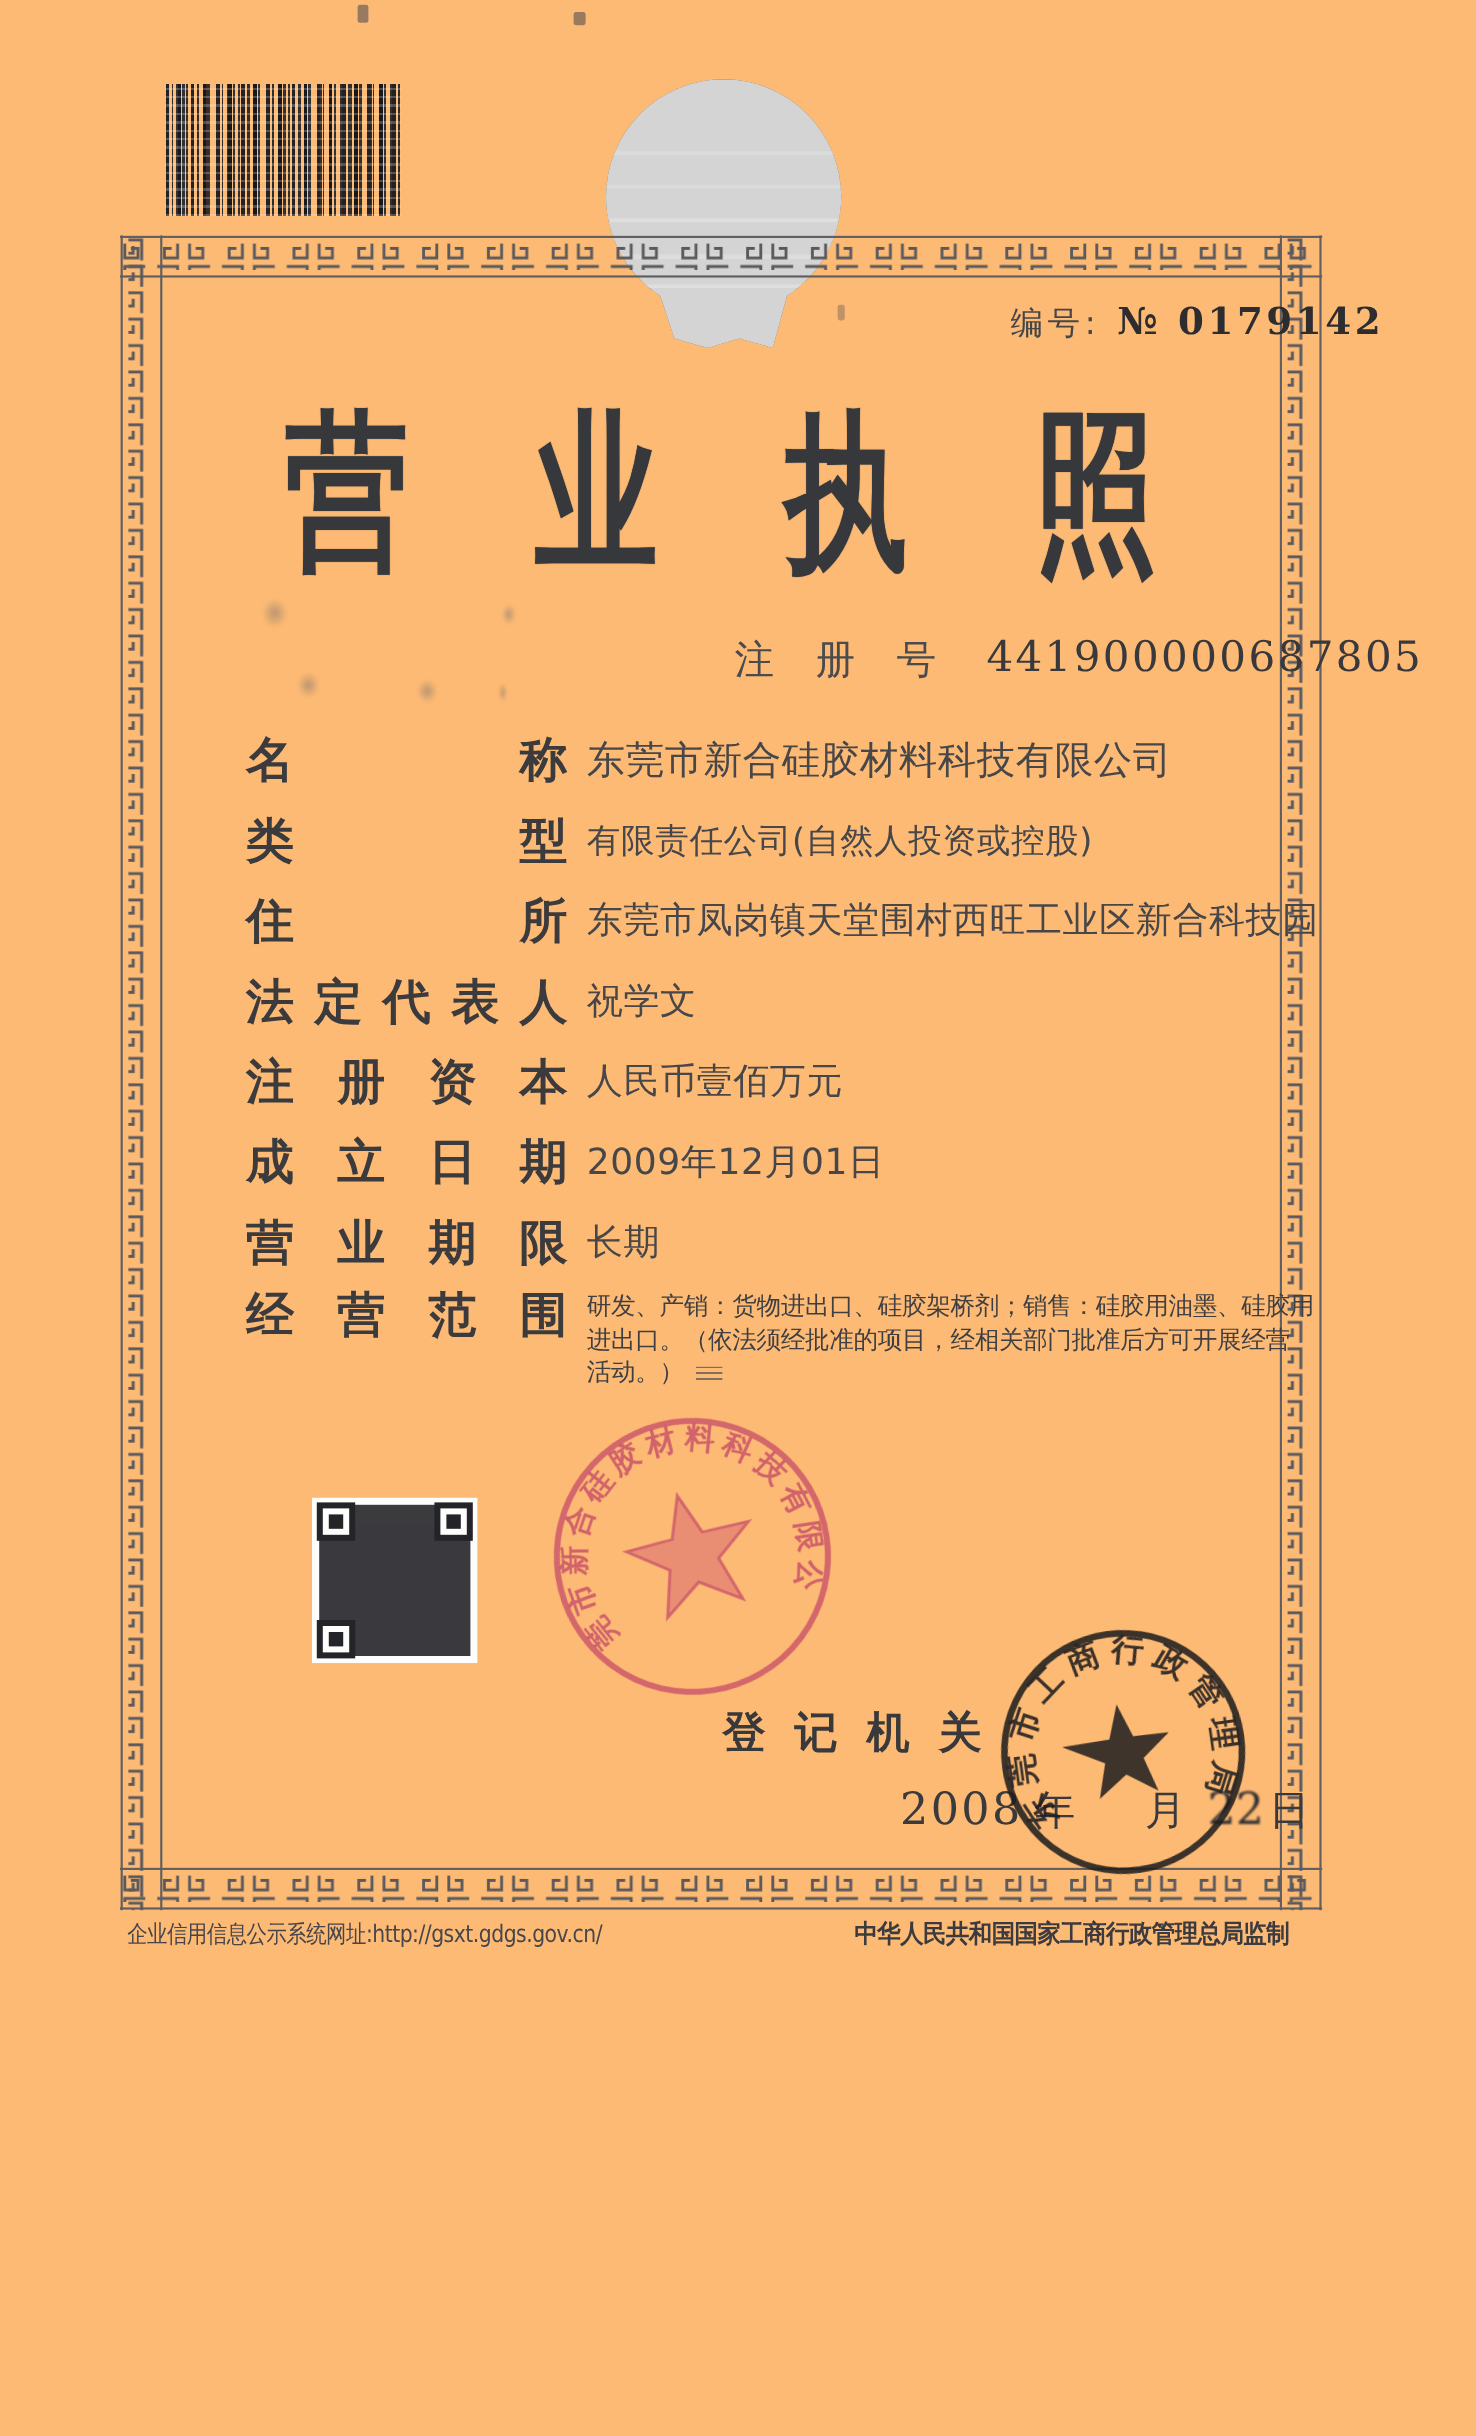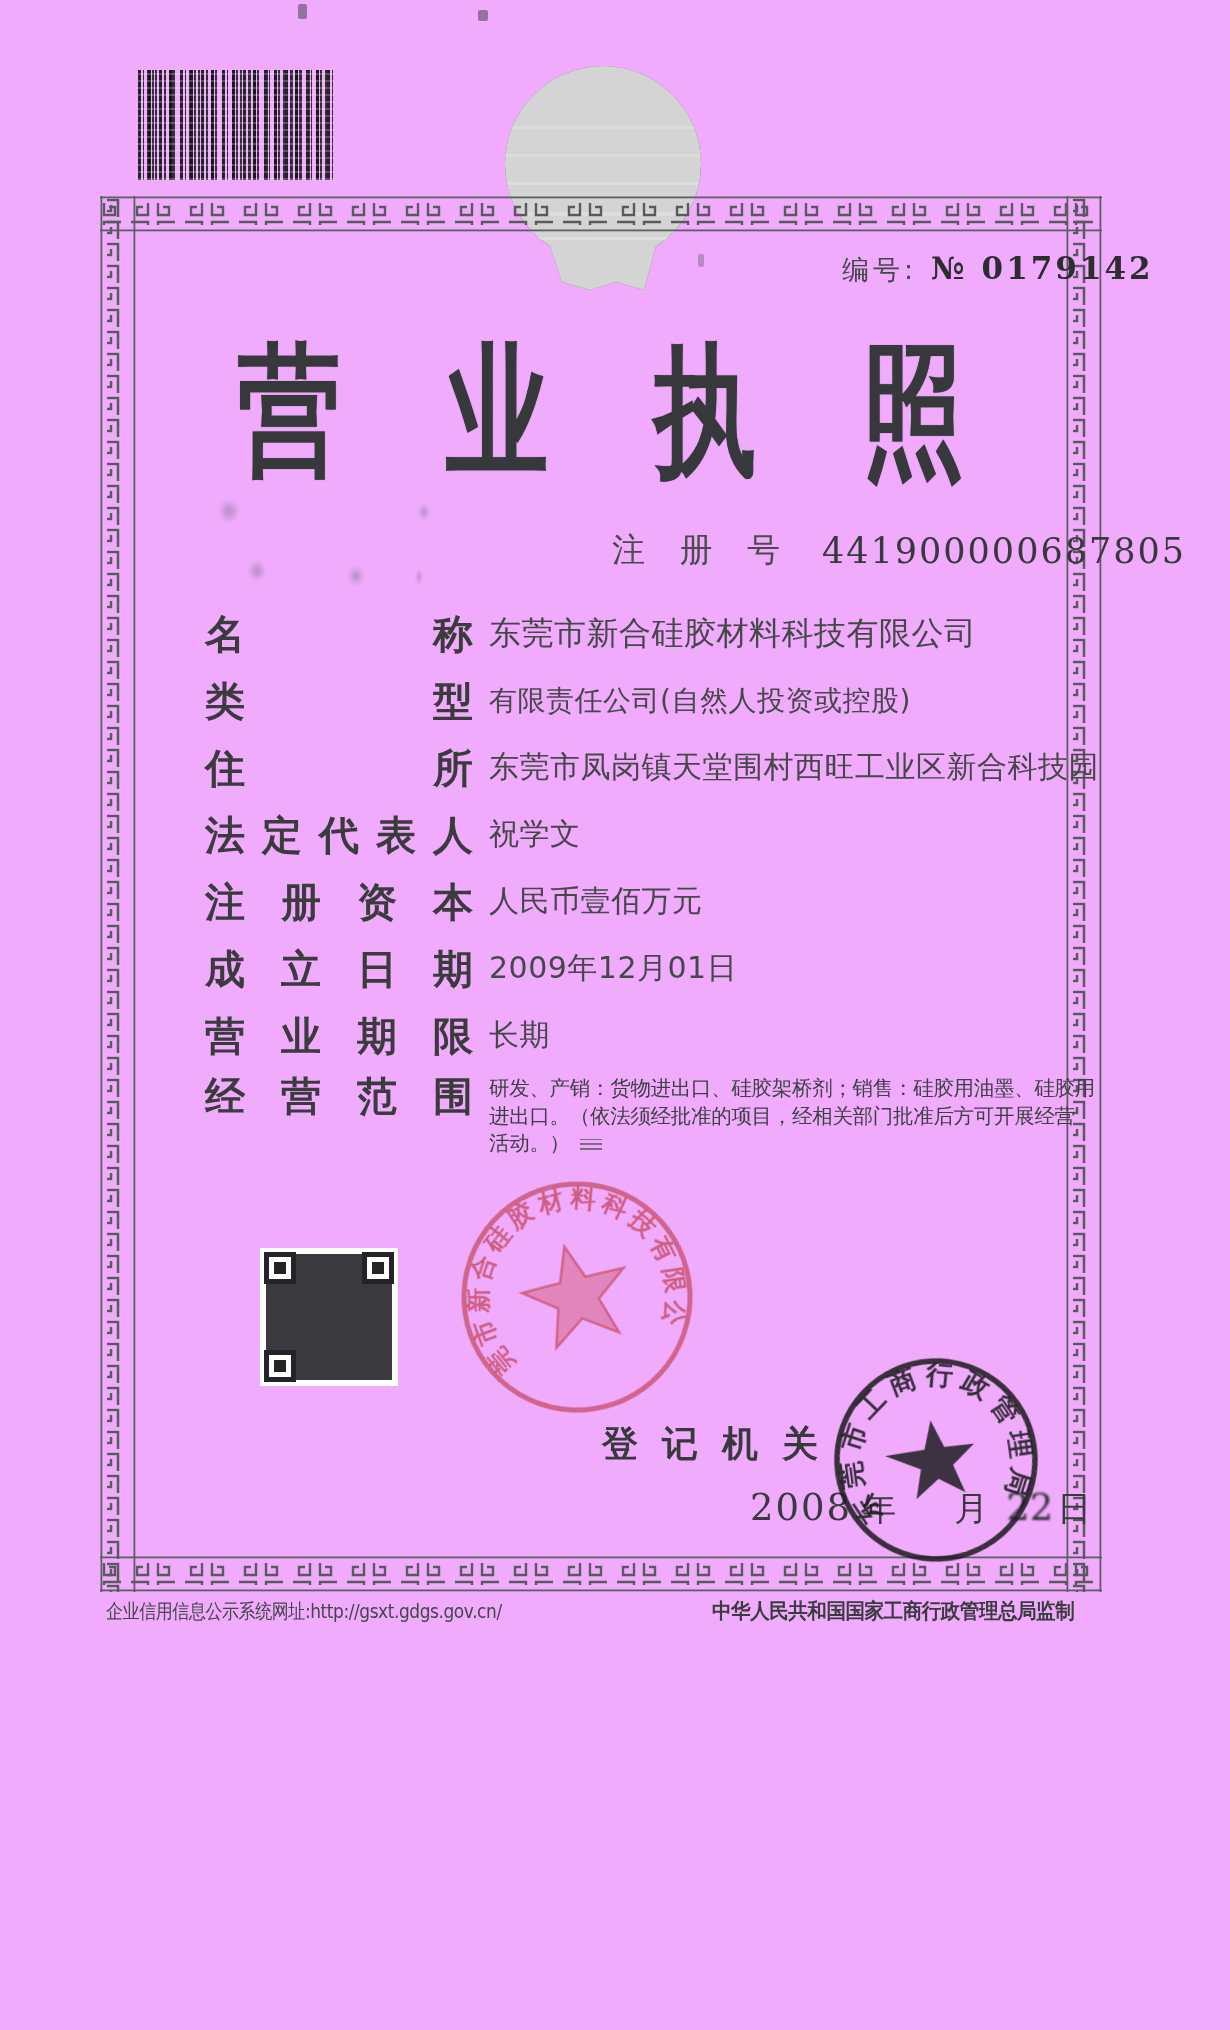--- a/index.html
+++ b/index.html
@@ -1,16 +1,16 @@
 <!DOCTYPE html>
 <html><head>
 <meta charset="utf-8">
 <style>
   html,body{margin:0;padding:0;background:#ffffff;}
-  .page{position:relative;width:1230px;height:2030px;background:#f0abfc;overflow:hidden;
+  .page{position:relative;width:1230px;height:2030px;background:#fdba74;overflow:hidden;
         font-family:"DejaVu Sans",sans-serif;color:#3a3a3d;}
   .serif{font-family:"DejaVu Serif",serif;}
 
   
   .smudge{position:absolute;filter:blur(1.2px);
           background:radial-gradient(closest-side,rgba(85,92,110,.38),rgba(85,92,110,0) 72%);}
   .speck{position:absolute;background:rgba(70,70,78,.55);filter:blur(.6px);border-radius:2px;}
 
   
   .barcode{position:absolute;left:138px;top:70px;width:196px;height:110px;
@@ -27,21 +27,21 @@
   
   .serial{position:absolute;left:842px;top:250px;display:flex;align-items:baseline;gap:14px;}
   .serial .lab{font-size:27px;color:#46464a;letter-spacing:4px;}
   .serial .num{font-size:31px;font-weight:700;color:#2d2d30;letter-spacing:3px;}
 
   .title{position:absolute;left:100px;top:336px;width:1002px;height:156px;
          display:flex;justify-content:center;gap:66px;}
   .title span{display:block;font-size:142px;line-height:150px;font-weight:900;color:#37383c;
               transform:scaleX(.72);text-shadow:0 0 1px #4a4a4e;}
 
-  .regno{position:absolute;left:612px;top:528px;display:flex;align-items:center;}
+  .regno{position:absolute;left:612px;top:528px;display:flex;align-items:flex-start;}
   .regno .lab{font-size:33px;color:#4b4b4e;letter-spacing:12px;}
   .regno .num{font-size:35px;color:#39393d;letter-spacing:2px;margin-left:30px;}
 
   
   .fields{position:absolute;left:205px;top:600px;width:895px;}
   .frow{display:flex;align-items:center;height:67px;}
   .flabel{flex:none;width:268px;display:flex;justify-content:space-between;
           font-size:40px;font-weight:700;color:#3b3b3e;line-height:1.05;}
   .fvalue{margin-left:16px;font-size:30px;color:#47474a;letter-spacing:.5px;white-space:nowrap;}
   .frow.r1 .fvalue{font-size:32px;}

